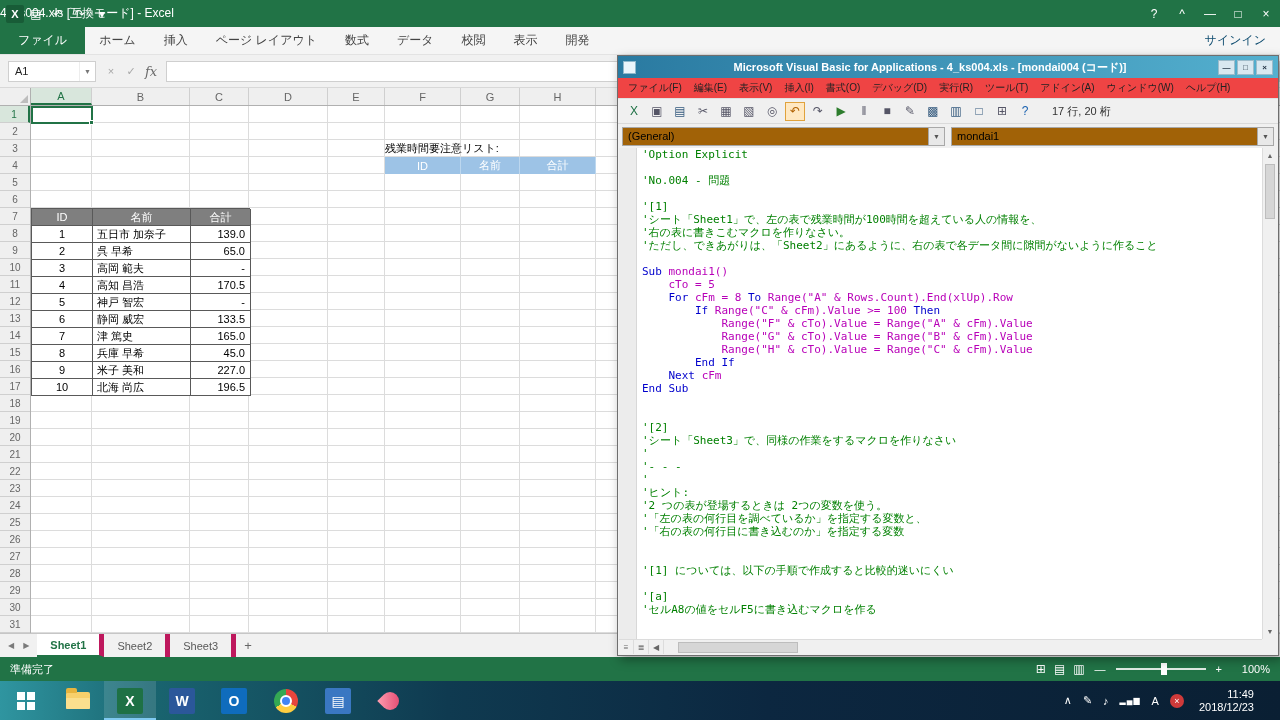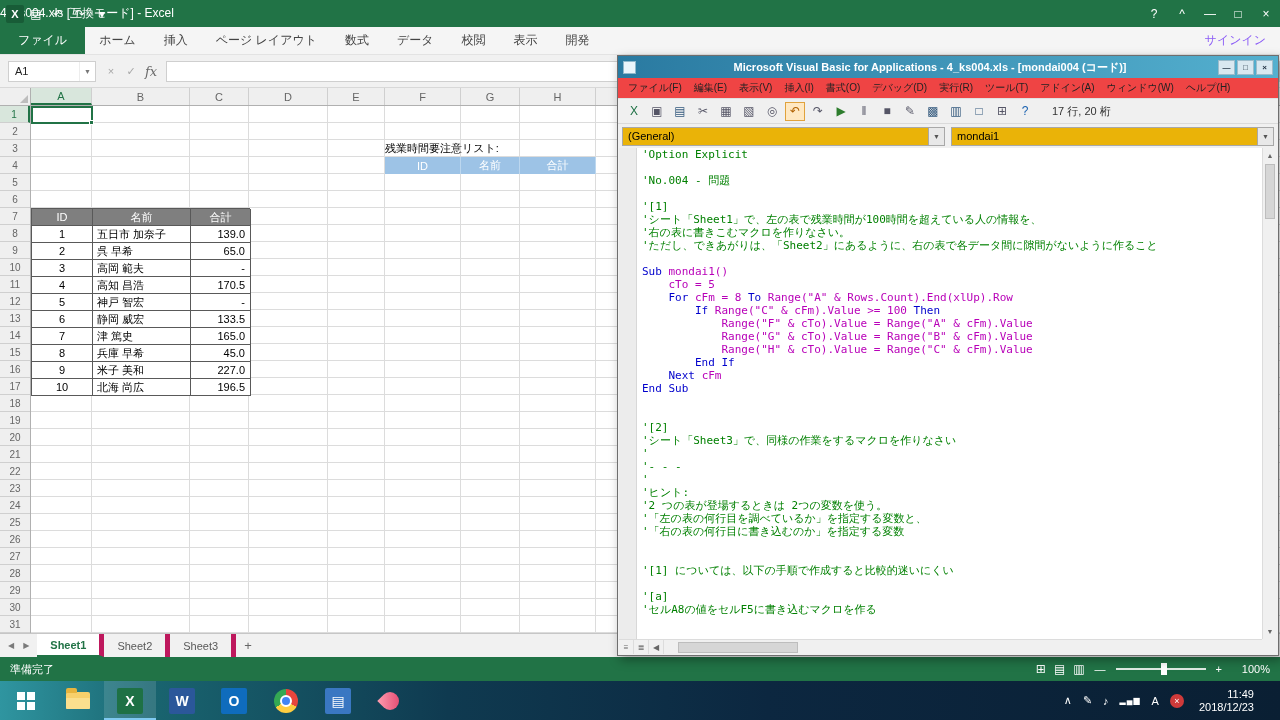--- a/index.html
+++ b/index.html
@@ -14,21 +14,21 @@
 .qbtn.appico{background:#185c37;border-radius:2px;font-weight:bold;font-size:11px;width:18px;height:18px;}
 .xl-title{position:absolute;left:0;right:0;text-align:left;font-size:12px;color:#fff;pointer-events:none;}
 #wctrl{margin-left:auto;display:flex;z-index:2;}
 .wbtn{width:28px;height:27px;display:flex;align-items:center;justify-content:center;font-size:12px;color:#fff;}
 
 
 .tabrow{position:absolute;top:27px;height:28px;width:100%;background:#f5f5f5;border-bottom:1px solid #e3e3e3;z-index:4;}
 #rtabs{display:flex;height:100%;align-items:stretch;}
 .rtab{padding:0 14px;display:flex;align-items:center;font-size:12px;color:#444;white-space:nowrap;}
 .rtab.file{background:#217346;color:#fff;padding:0 18px;}
-.signin{position:absolute;right:14px;top:0;height:100%;display:flex;align-items:center;font-size:12px;color:#8b5cf6;}
+.signin{position:absolute;right:14px;top:0;height:100%;display:flex;align-items:center;font-size:12px;color:#0c4a6e;}
 
 
 .formularow{position:absolute;top:55px;height:33px;width:100%;background:#f1f1f1;border-bottom:1px solid #d8d8d8;display:flex;align-items:center;padding-left:8px;z-index:1;}
 .namebox{width:88px;height:21px;background:#fff;border:1px solid #cfcfcf;display:flex;align-items:center;font-size:11px;padding-left:6px;color:#222;}
 .nb-arrow{margin-left:auto;width:16px;height:100%;display:flex;align-items:center;justify-content:center;color:#777;font-size:7px;border-left:1px solid #ededed;}
 .fbtns{display:flex;align-items:center;margin:0 5px;color:#a7a7a7;}
 .fbtn{width:20px;text-align:center;font-size:11px;}
 .fx{font-family:"DejaVu Serif",serif;font-style:italic;color:#6a6a6a;font-size:13px;}
 .finput{flex:1;height:21px;background:#fff;border:1px solid #cfcfcf;margin-right:0;}
 
@@ -85,21 +85,21 @@
 .vtitletext{flex:1;text-align:center;white-space:nowrap;overflow:hidden;}
 .vtctrl{display:flex;gap:2px;}
 .vtbtn2{width:17px;height:15px;background:#d9e8f0;border:1px solid #9cbccb;color:#234;font-size:8px;display:flex;align-items:center;justify-content:center;}
 .vmenubar{height:21px;display:flex;align-items:center;background:#ef4444;border-bottom:1px solid #e0e0e0;font-size:10px;color:#222;padding-left:4px;overflow:hidden;white-space:nowrap;}
 .vmitem{padding:0 6px;}
 .vtoolbar{height:25px;display:flex;align-items:center;background:#f0f0f0;border-bottom:1px solid #dadada;padding-left:6px;gap:3px;overflow:hidden;}
 .vtbtn{width:20px;height:19px;display:flex;align-items:center;justify-content:center;font-size:12px;flex:none;}
 .vtbtn.hl{background:#ffe8c2;border:1px solid #e0a23c;}
 .vcaret{margin-left:14px;font-size:11px;color:#333;white-space:nowrap;}
 .vcombos{height:24px;display:flex;align-items:center;background:#f0f0f0;padding:2px 4px;gap:6px;}
-.vcombo{flex:1;height:19px;background:#eab308;border:1px solid #a8a8a8;display:flex;align-items:center;font-size:11px;padding-left:5px;color:#000;}
+.vcombo{flex:1;height:19px;background:#a16207;border:1px solid #a8a8a8;display:flex;align-items:center;font-size:11px;padding-left:5px;color:#000;}
 .vcarrow{margin-left:auto;width:16px;height:100%;background:#e8e8e8;border-left:1px solid #a8a8a8;display:flex;align-items:center;justify-content:center;font-size:7px;color:#555;}
 .vcode{position:absolute;top:92px;left:1px;right:1px;bottom:1px;background:#fff;overflow:hidden;}
 .vmargin{position:absolute;left:0;top:0;bottom:15px;width:18px;background:#ececec;border-right:1px solid #d8d8d8;}
 #codelines{position:absolute;left:18px;top:0;right:15px;bottom:15px;overflow:hidden;font-family:"DejaVu Sans Mono","Liberation Mono",monospace;font-size:11px;line-height:13px;padding-left:5px;}
 .cl{height:13px;white-space:pre;}
 .seg{white-space:pre;}
 .seg.c{color:#008000;}
 .seg.k{color:#0000cc;}
 .seg.m{color:#b800b8;}
 .seg.w{color:#000;}

